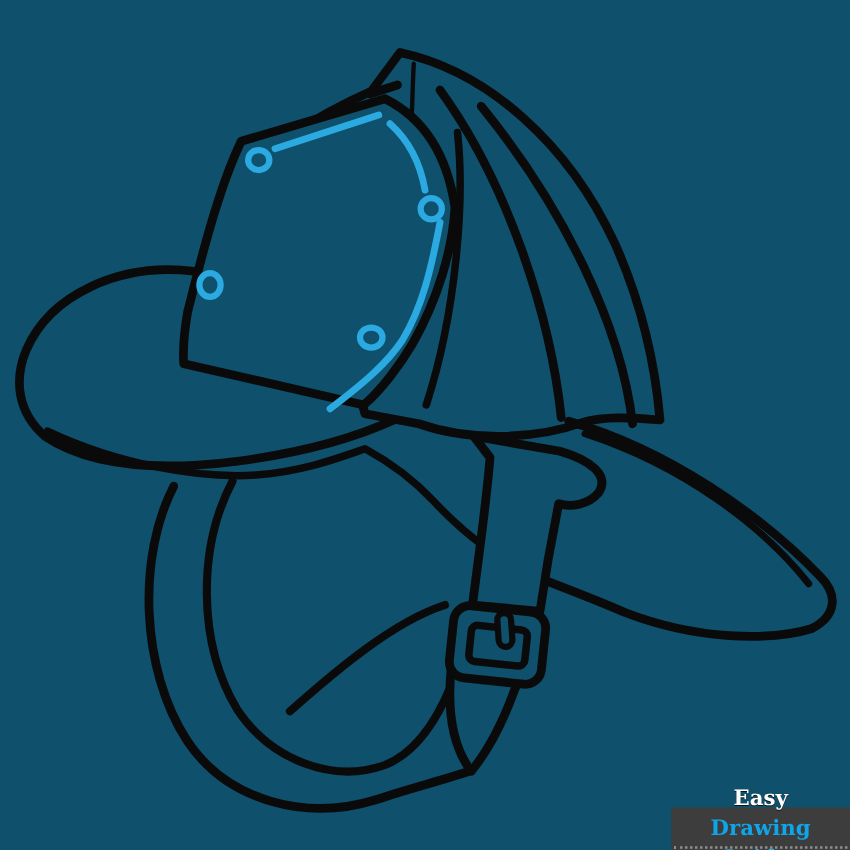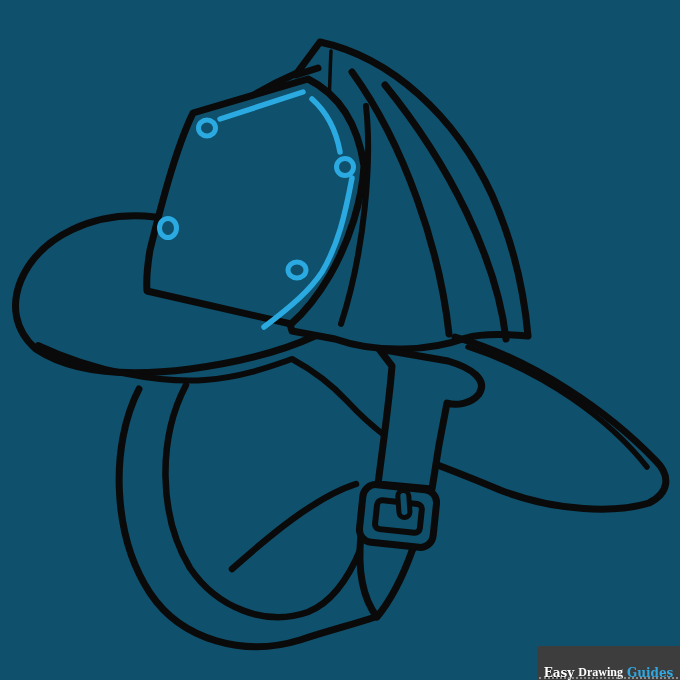--- a/index.html
+++ b/index.html
@@ -6,27 +6,28 @@
   body{
     width:680px;height:680px;overflow:hidden;position:relative;
     background:#0F506C;
     font-family:"DejaVu Serif","Liberation Serif",serif;
   }
   #stage{position:absolute;inset:0;}
   svg{display:block;}
   .watermark{
     position:absolute;left:537px;top:646px;width:143px;height:34px;
     background:#3D3D3D;
-    display:flex;align-items:flex-end;justify-content:center;
+    display:flex;align-items:center;justify-content:center;
     gap:4px;
-    font-weight:bold;font-size:12px;letter-spacing:0px;
+    font-weight:bold;font-size:17px;letter-spacing:0px;
     white-space:nowrap;
+    flex-direction:column;
   }
   .watermark .w-easy{color:#FFFFFF;text-shadow:0 1px 0 #111;}
-  .watermark .w-drawing{color:#ffffff;font-family:Liberation Serif, serif;}
+  .watermark .w-drawing{color:#0ea5e9;}
   .watermark .w-guides{color:#2FA8E1;}
   .watermark .dots{
     position:absolute;left:2px;right:2px;bottom:1px;height:0;
     border-bottom:2px dotted #8d8d8d;
   }
 </style>
 </head>
 <body>
 
 <div id="stage">

